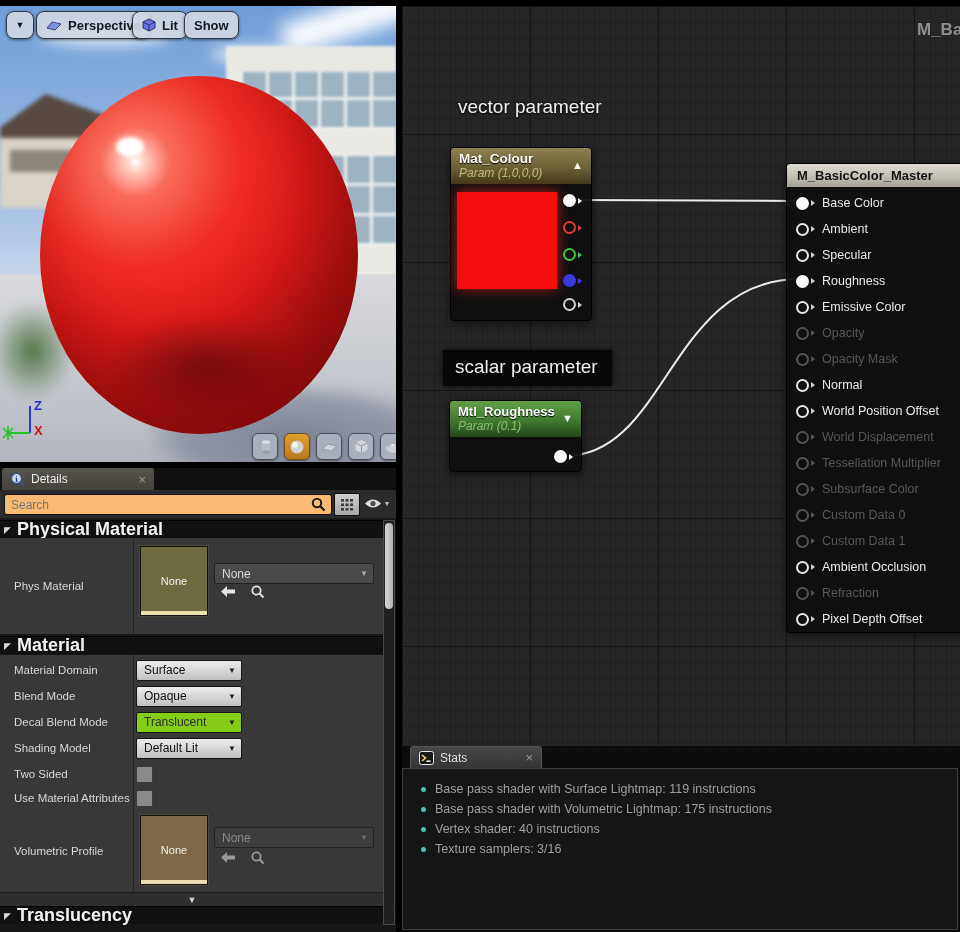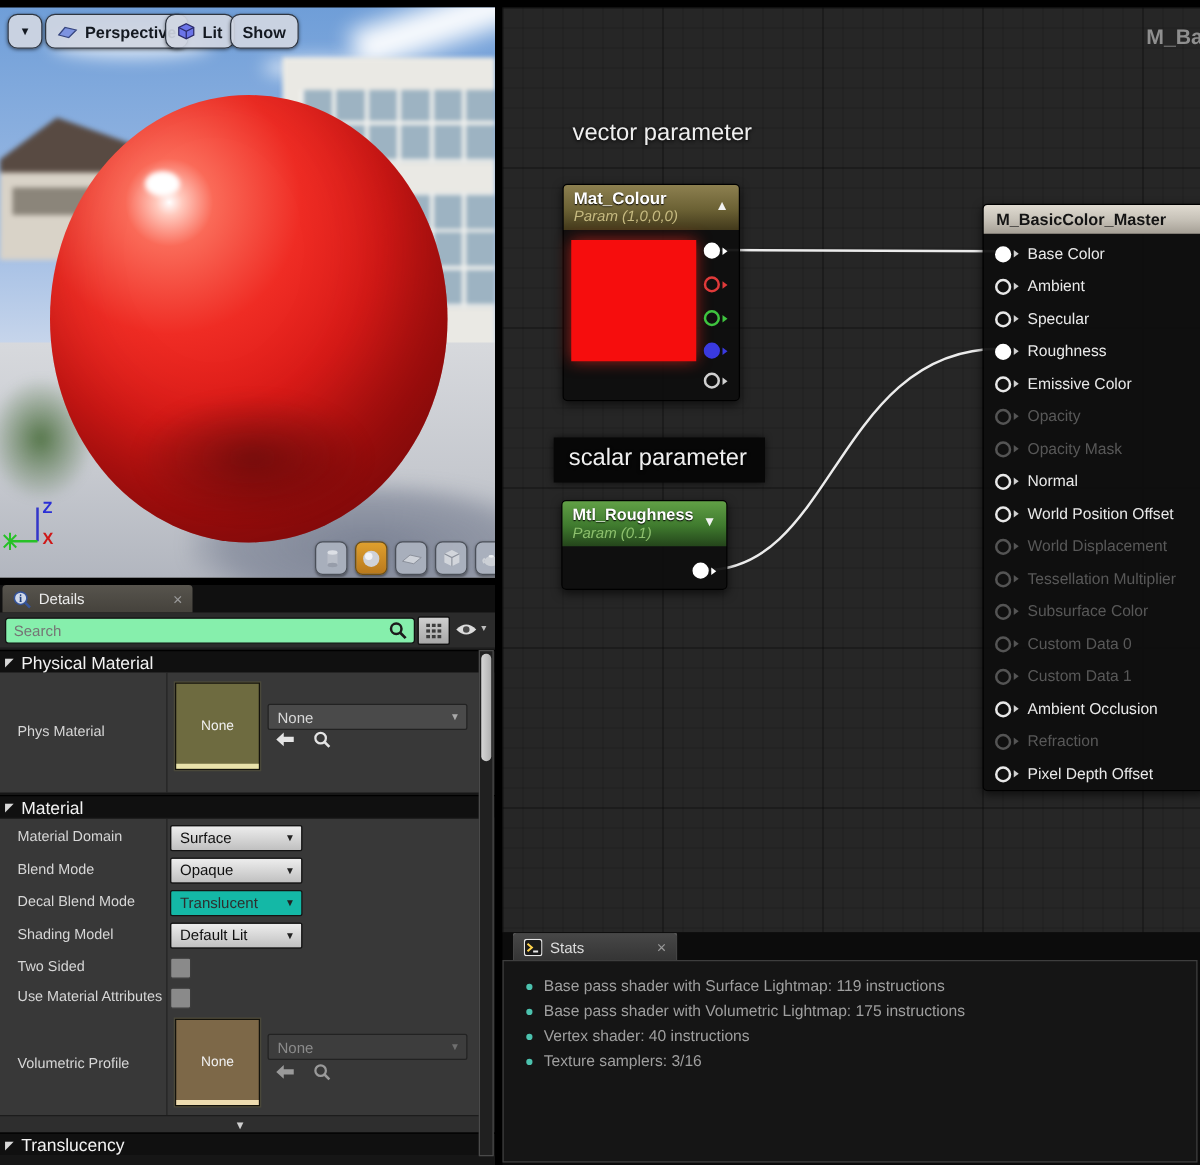--- a/index.html
+++ b/index.html
@@ -36,40 +36,40 @@
   .axis-y-line{left:8px;top:42px;width:22px;height:2px;background:#27c127;}
   .axis-label{font-weight:bold;font-size:13px;}
   
   #details{left:0;top:468px;width:396px;height:464px;background:#161616;}
   .dt-tabrow{left:0;top:0;width:396px;height:22px;background:#101010;}
   .dt-tab{left:2px;top:0;width:152px;height:22px;background:linear-gradient(180deg,#57544d,#45423c);
     border-radius:3px 3px 0 0;display:flex;align-items:center;gap:6px;padding:0 8px;box-sizing:border-box;}
   .dt-tab-label{color:#ececec;font-size:12px;}
   .tab-close{margin-left:auto;color:#9a9a9a;font-size:13px;line-height:1;cursor:pointer;}
   .dt-searchrow{left:0;top:22px;width:396px;height:28px;background:#2b2b2b;border-bottom:1px solid #1d1d1d;}
-  .dt-search{left:4px;top:4px;width:326px;height:19px;background:#86efac;border:1px solid #111;border-radius:3px;}
+  .dt-search{left:4px;top:4px;width:326px;height:19px;background:#fdba74;border:1px solid #111;border-radius:3px;}
   .dt-search input{position:absolute;left:4px;top:0;width:290px;height:17px;border:none;background:transparent;outline:none;
     font-size:12px;color:#333;font-family:"Liberation Sans",sans-serif;}
   .dt-gridbtn{left:334px;top:3px;width:24px;height:21px;background:linear-gradient(180deg,#cfcfcf,#a8a8a8);
     border:1px solid #111;border-radius:2px;display:flex;align-items:center;justify-content:center;}
   .dt-eyebtn{left:362px;top:3px;width:30px;height:21px;display:flex;align-items:center;gap:2px;justify-content:center;}
   .chev{color:#bdbdbd;font-size:8px;}
   .dt-header{width:396px;height:18px;background:#101010;display:flex;align-items:center;gap:6px;padding-left:4px;box-sizing:border-box;border-top:1px solid #000;}
   .dt-header .tri{color:#d8d8d8;font-size:9px;}
-  .dt-header .htxt{color:#f2f2f2;font-weight:normal;font-size:14px;}
+  .dt-header .htxt{color:#f2f2f2;font-weight:bold;font-size:18px;}
   .dt-block{width:384px;background:#383838;}
   .col-div{position:absolute;left:133px;top:0;bottom:0;width:1px;background:#232323;}
   .row-label{color:#d6d6d6;font-size:11.5px;white-space:nowrap;}
   .mat-row{position:relative;height:26px;display:flex;align-items:center;}
   .mat-row .row-label{position:absolute;left:14px;}
   .dd-light{position:absolute;left:136px;width:104px;height:19px;background:linear-gradient(180deg,#ededed,#c0c0c0);
     border:1px solid #141414;border-radius:2px;display:flex;align-items:center;cursor:pointer;}
   .dd-light .dd-text{font-size:12px;color:#101010;padding-left:7px;}
   .dd-light .dd-arrow{margin-left:auto;padding-right:5px;color:#222;font-size:9px;}
-  .dd-light.disabled{background:#14b8a6;}
+  .dd-light.disabled{background:#84cc16;}
   .dd-light.disabled .dd-text{color:#2e2e2e;}
   .dd-dark{position:absolute;background:#4a4a4a;border:1px solid #222;border-radius:2px;display:flex;align-items:center;cursor:pointer;}
   .dd-dark .dd-text{font-size:12px;color:#d8d8d8;padding-left:7px;}
   .dd-dark .dd-arrow{margin-left:auto;padding-right:5px;color:#aaa;font-size:9px;}
   .dd-dark.disabled{background:#3d3d3d;}
   .dd-dark.disabled .dd-text{color:#8b8b8b;}
   .dd-dark.disabled .dd-arrow{color:#6f6f6f;}
   .checkbox{position:absolute;left:136px;width:15px;height:15px;background:#8a8a8a;border:1px solid #3c3c3c;border-radius:2px;cursor:pointer;}
   .thumb{position:absolute;left:140px;width:66px;border:1px solid #14130c;box-shadow:0 0 0 1px #4a483a;display:flex;align-items:center;justify-content:center;}
   .thumb .strip{position:absolute;left:0;bottom:0;width:100%;height:4px;}

